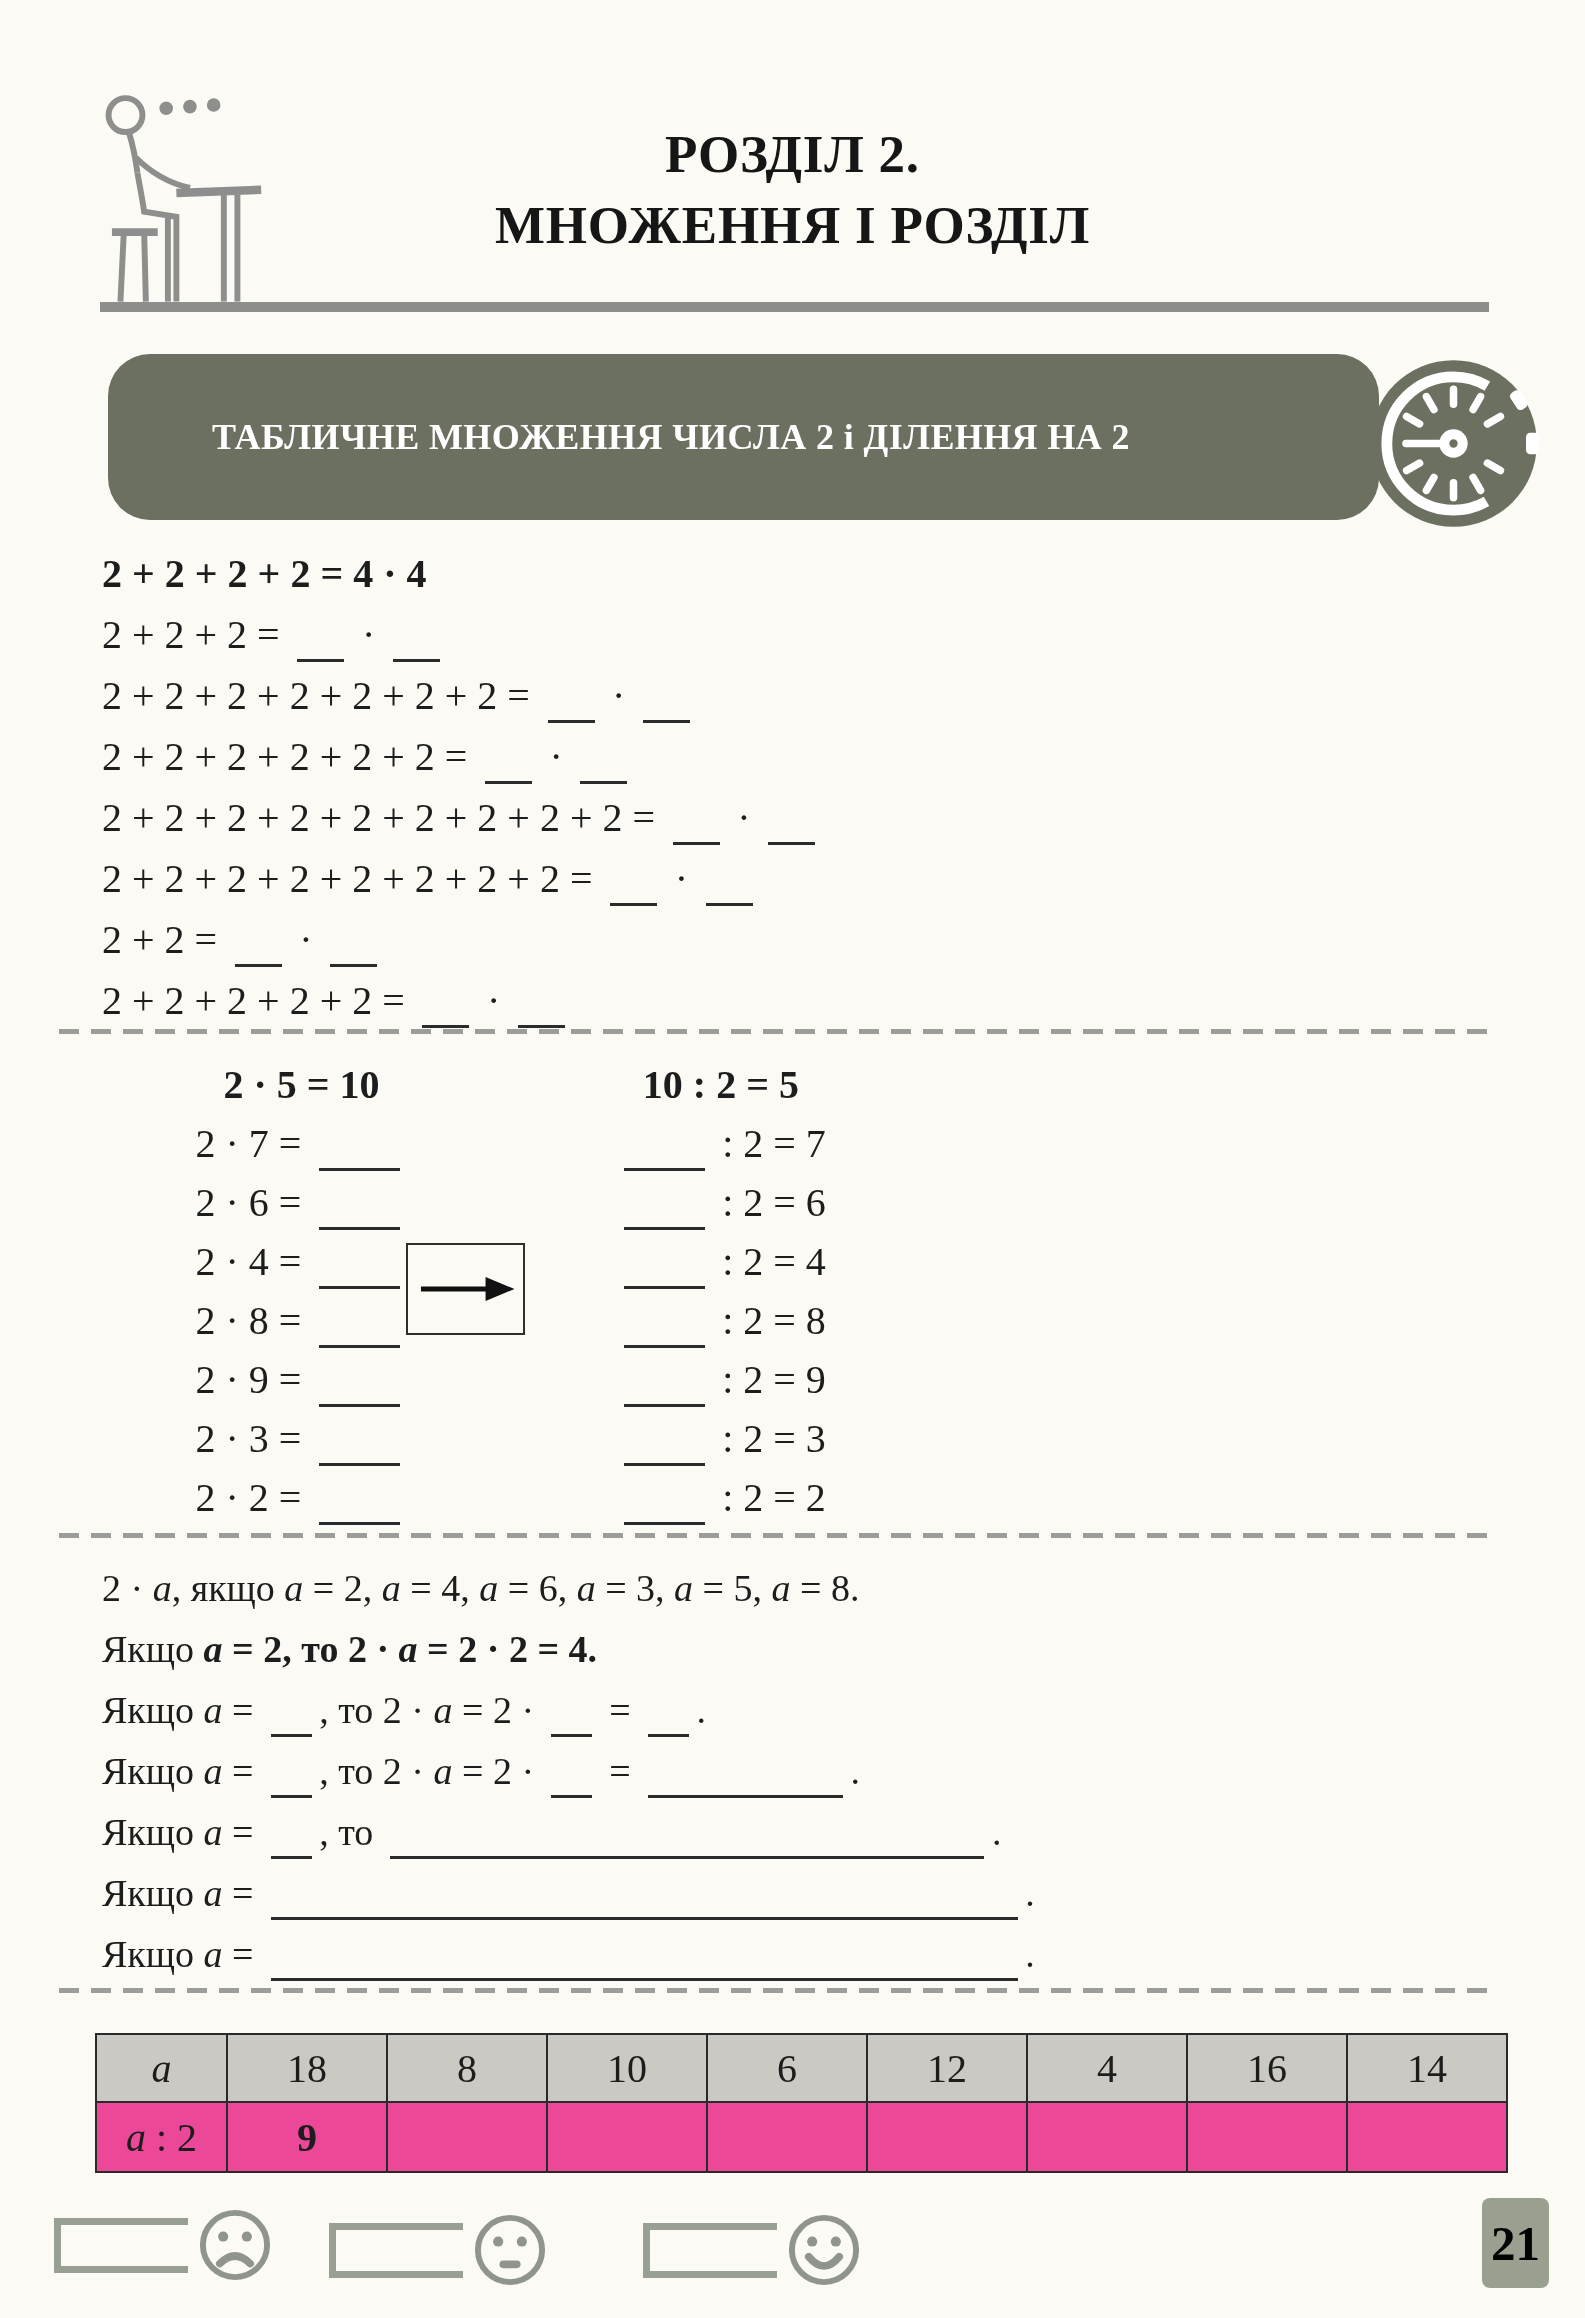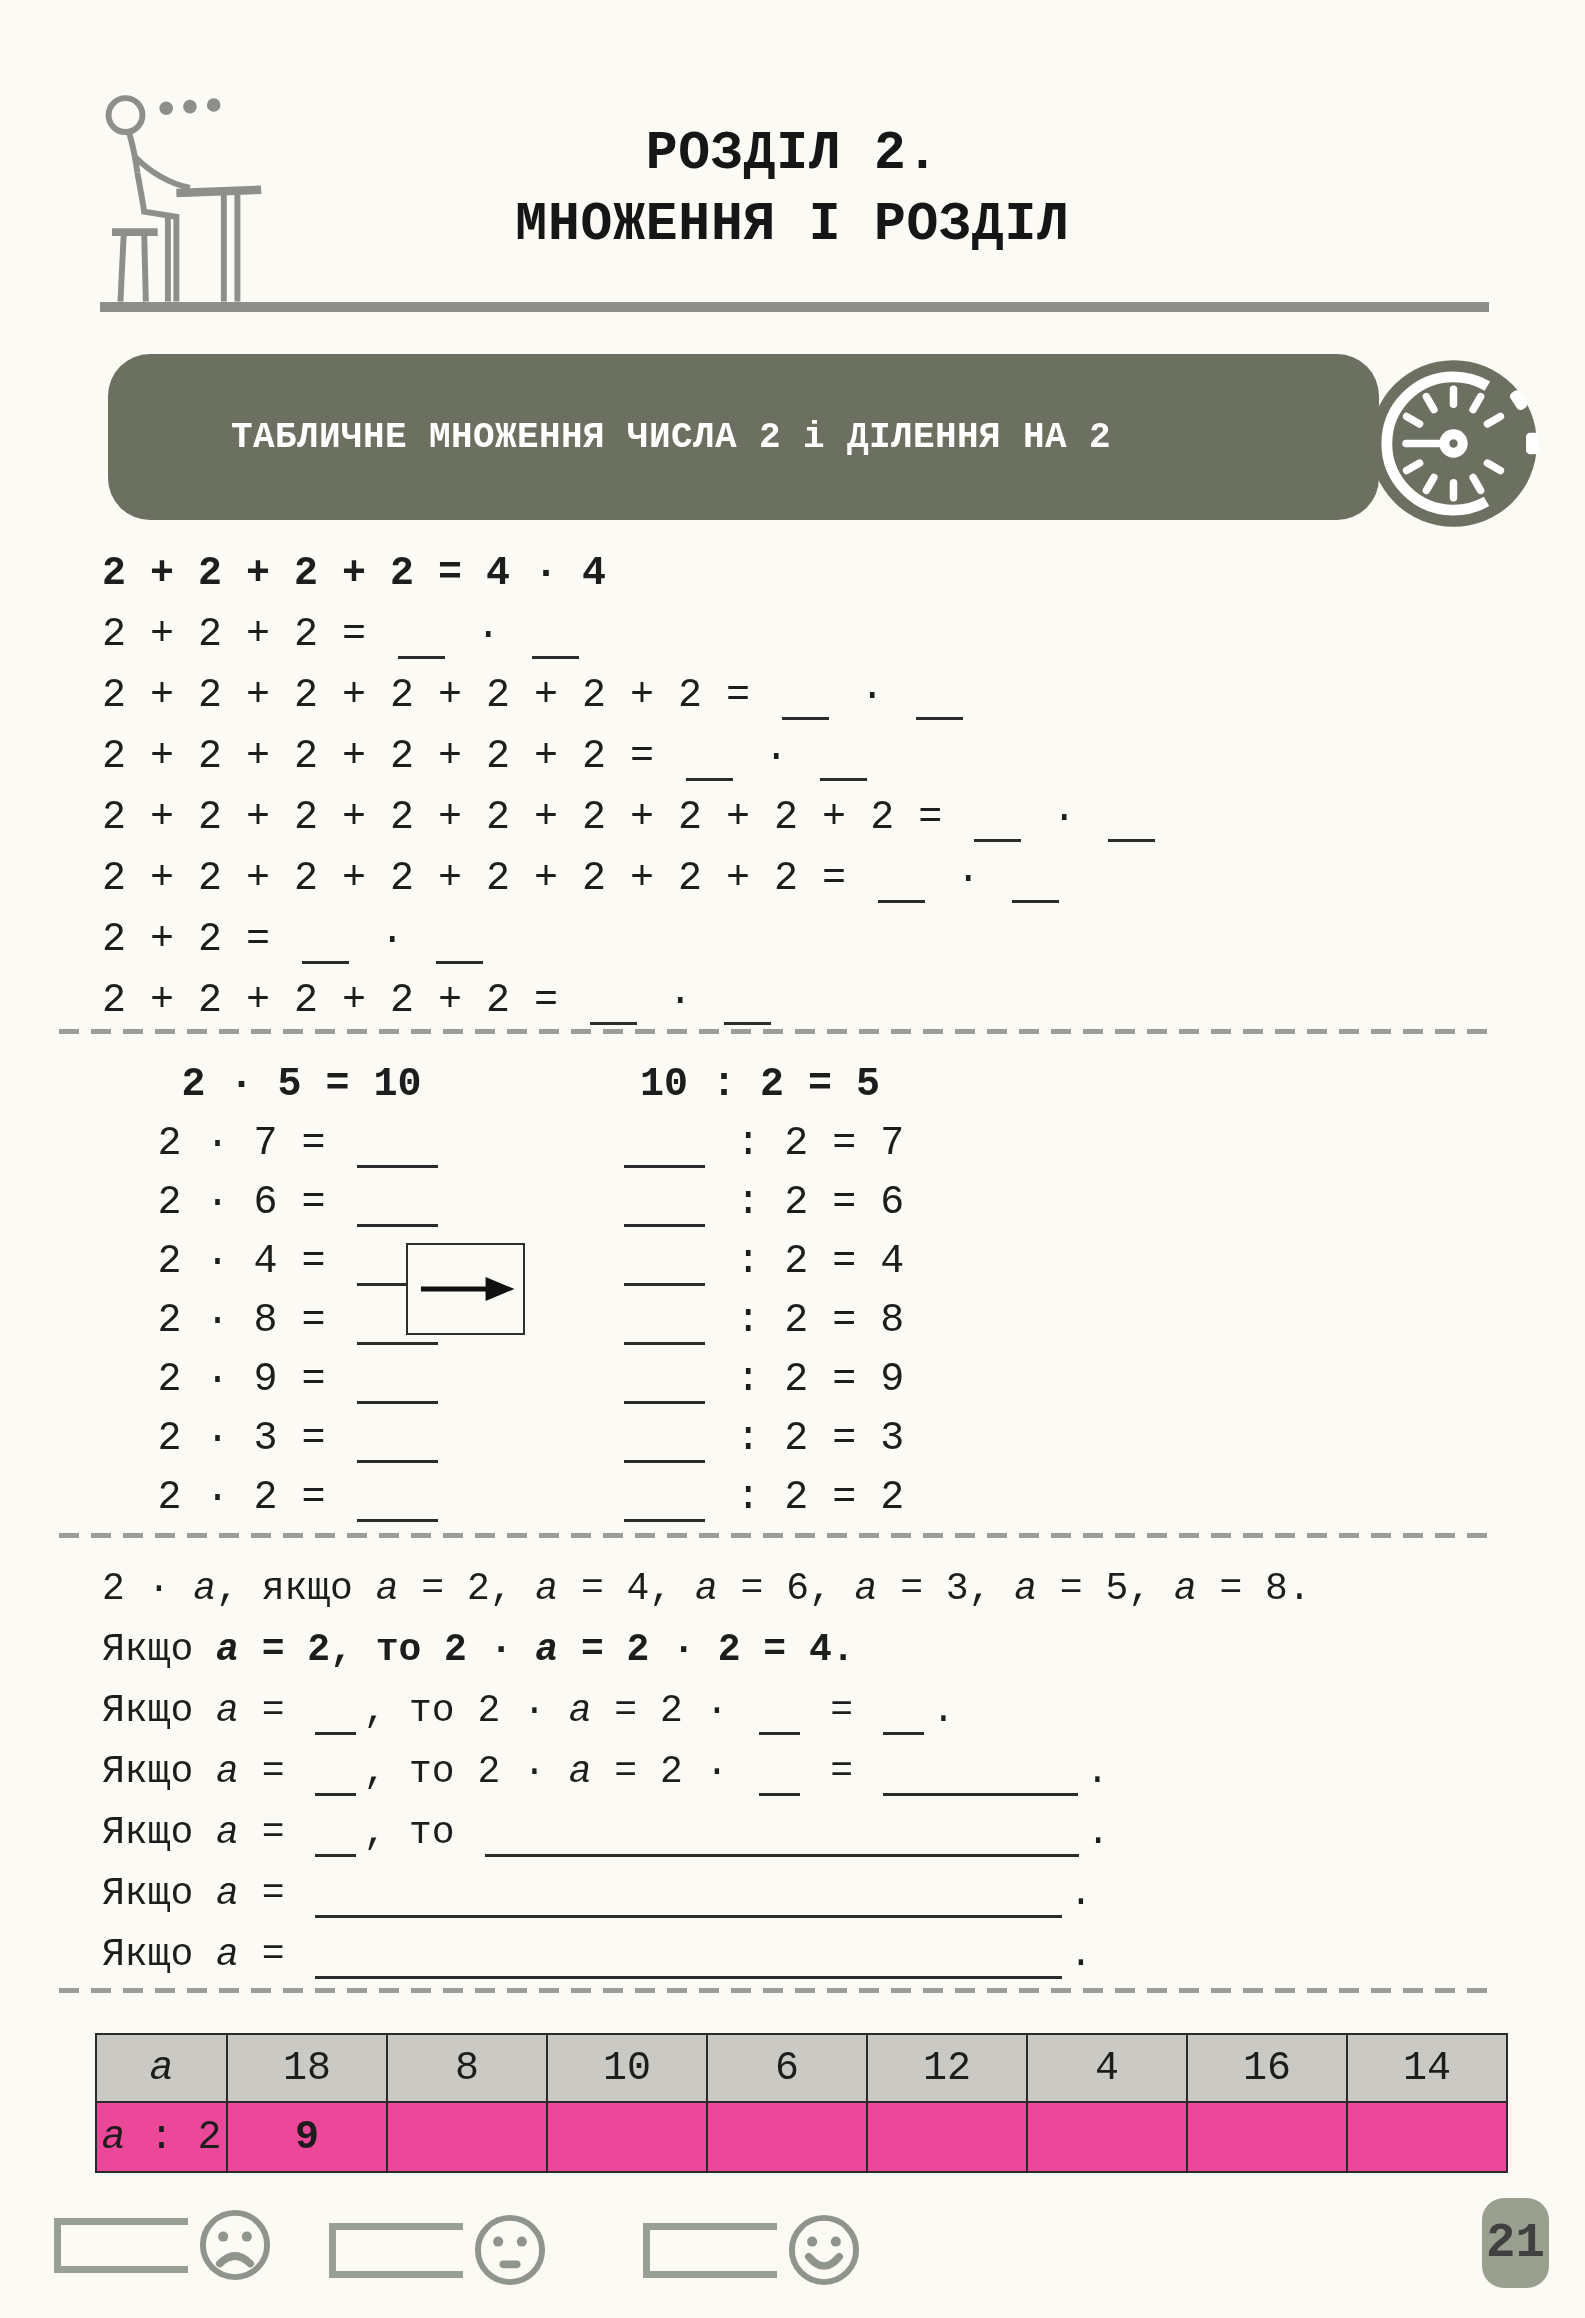--- a/index.html
+++ b/index.html
@@ -1,17 +1,17 @@
 <!DOCTYPE html>
 <html style="font-size:13.6px"><head>
 <meta charset="utf-8">
 <style>
   html,body{margin:0;padding:0;background:#e8e6e1;}
   .page{position:relative;width:1585px;height:2319px;background:#fbfaf5;
-        font-family:Liberation Mono, monospace;color:#1d1d1d;overflow:hidden;}
+        font-family:Liberation Serif, serif;color:#1d1d1d;overflow:hidden;}
 
   
   .chapter-title{position:absolute;top:119px;left:0;width:100%;text-align:center;
         font-weight:bold;font-size:53px;line-height:71px;letter-spacing:0.8px;color:#161616;}
   .header-rule{position:absolute;left:100px;top:302px;width:1389px;height:10.2px;background:#8d8d8b;}
   .icon-person{position:absolute;left:95px;top:71px;}
 
   
   .banner{position:absolute;left:108px;top:354px;width:1271px;height:166px;
         background:#6c7060;border-radius:42px;display:flex;align-items:center;
@@ -46,22 +46,22 @@
   .worktable td.c0{width:129px;}
   .worktable td.c{width:158px;}
   .v9{font-weight:bold;}
 
   
   .fgroup{position:absolute;display:flex;align-items:center;}
   .fg0{left:54px;top:2207px;}  .fg1{left:329px;top:2212px;}  .fg2{left:643px;top:2212px;}
   .fbox{width:127px;height:41px;border:7.6px solid #98a094;border-right:none;}
   .fgroup svg{margin-left:8.5px;}
   .badge{position:absolute;left:1482px;top:2198px;width:67px;height:90px;background:#9aa08f;
-        border-radius:22px;display:flex;align-items:center;justify-content:center;
-        font-size:49px;font-weight:bold;color:#404040;}
+        border-radius:8px;display:flex;align-items:center;justify-content:center;
+        font-size:49px;font-weight:bold;color:#000000;}
 </style>
 </head>
 <body>
 
 <div class="page">
 
   <div class="icon-person">
     <svg width="178" height="234" viewBox="0 0 210 276" fill="none" stroke="#8e8e8c" stroke-width="7">
       <circle cx="36" cy="52" r="20"></circle>
       <g fill="#8e8e8c" stroke="none">

